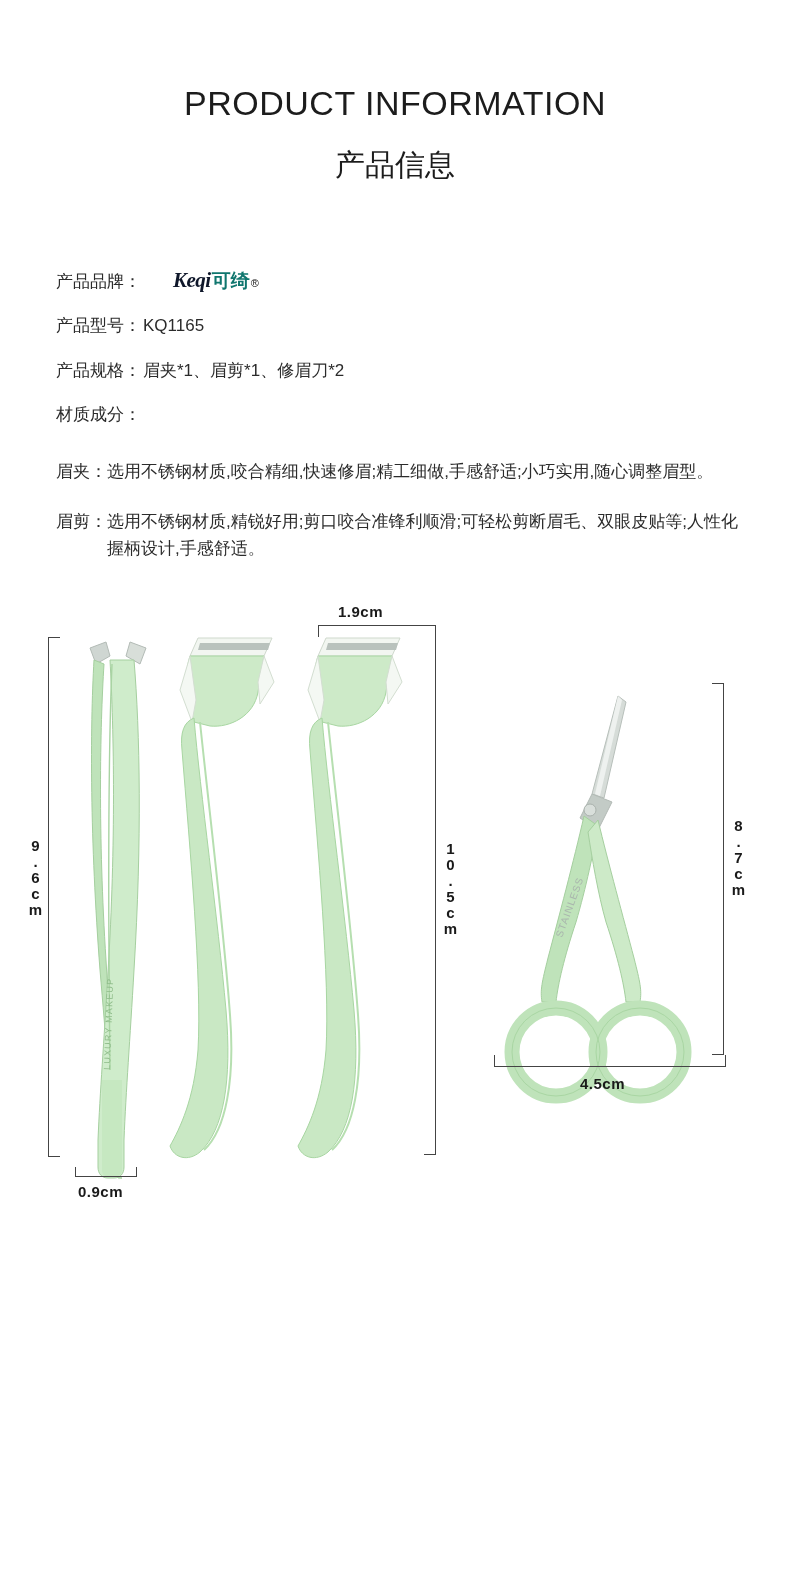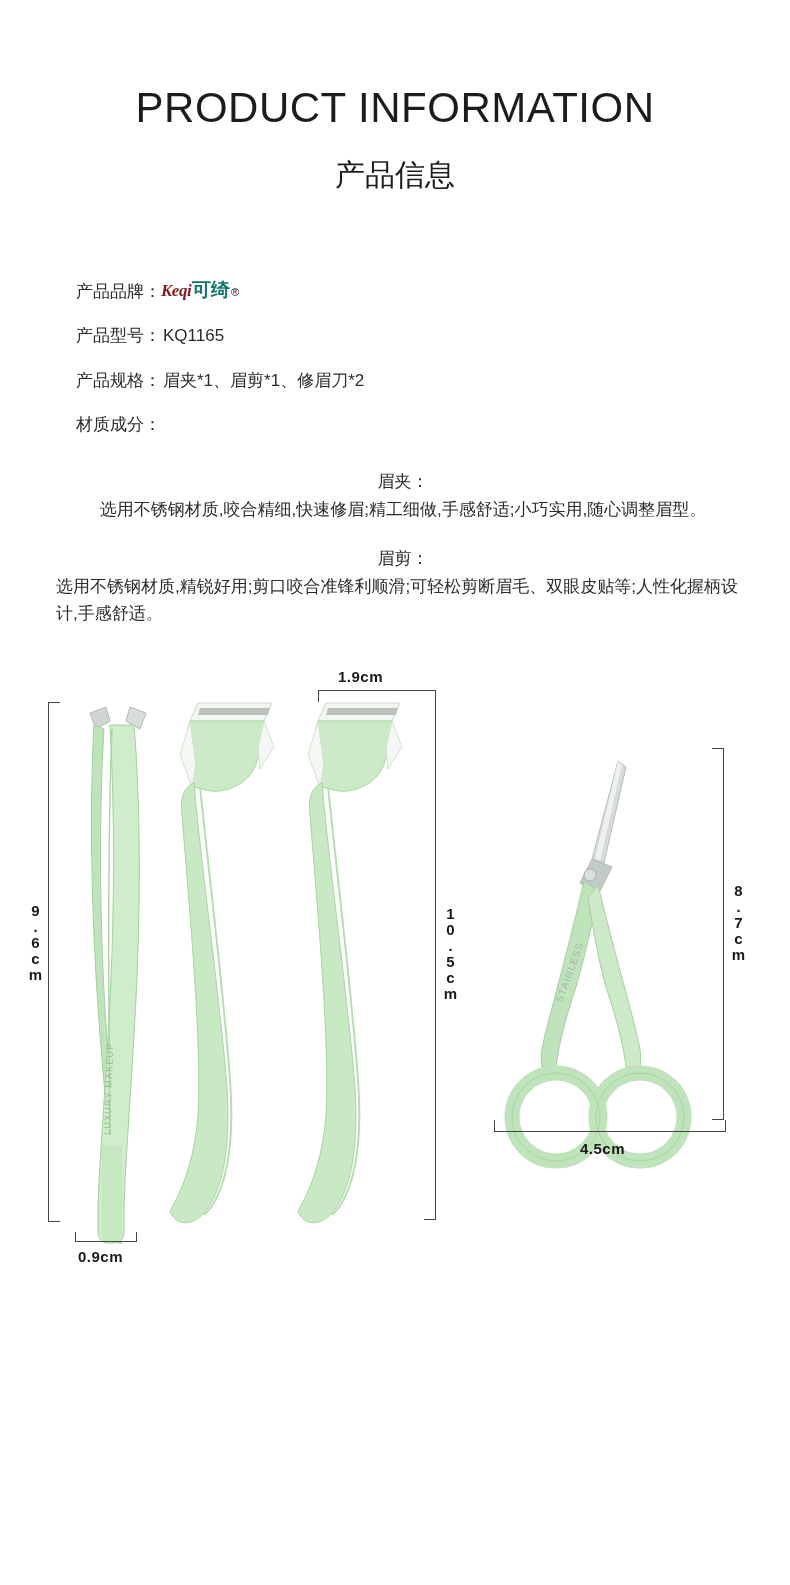--- a/index.html
+++ b/index.html
@@ -15,38 +15,38 @@
     color: #2b2b2b;
     overflow: hidden;
   }
 
   
   .header {
     text-align: center;
     padding-top: 82px;
   }
   .header .title-en {
-    font-size: 42px;
+    font-size: 34px;
     letter-spacing: 0.5px;
     font-weight: 400;
     color: #1c1c1c;
     line-height: 1.25;
   }
   .header .title-cn {
     font-size: 30px;
     font-weight: 400;
     color: #1c1c1c;
     line-height: 1.3;
     margin-top: 20px;
   }
 
   
   .specs {
     margin-top: 86px;
-    padding-left: 76px;
+    padding-left: 56px;
     padding-right: 46px;
   }
   .spec-row {
     display: flex;
     align-items: flex-start;
     margin-bottom: 20px;
     font-size: 17px;
     line-height: 1.45;
   }
   .spec-label {
@@ -60,24 +60,25 @@
   }
   .brand-value {
     display: flex;
     align-items: baseline;
     font-size: 17px;
   }
   .brand-keqi {
     font-family: "Liberation Serif", serif;
     font-weight: bold;
     font-style: italic;
-    font-size: 17px;
+    font-size: 21px;
     letter-spacing: -0.5px;
-    color: #7f1d1d;
+    color: #0f172a;
     line-height: 1;
+    margin-left: 32px;
   }
   .brand-cn {
     font-size: 19px;
     font-weight: bold;
     color: #0f766e;
     margin-left: 1px;
     line-height: 1;
   }
   .brand-reg {
     font-size: 11px;
@@ -87,25 +88,24 @@
   }
 
   
   .descs {
     margin-top: 30px;
     padding-left: 56px;
     padding-right: 40px;
   }
   .desc-row {
     display: flex;
-    align-items: center;
+    align-items: flex-start;
     margin-bottom: 22px;
     font-size: 17px;
     line-height: 1.62;
-    flex-direction: column;
   }
   .desc-label {
     white-space: nowrap;
     flex: 0 0 auto;
   }
   .desc-text {
     flex: 1 1 auto;
   }
 
   

